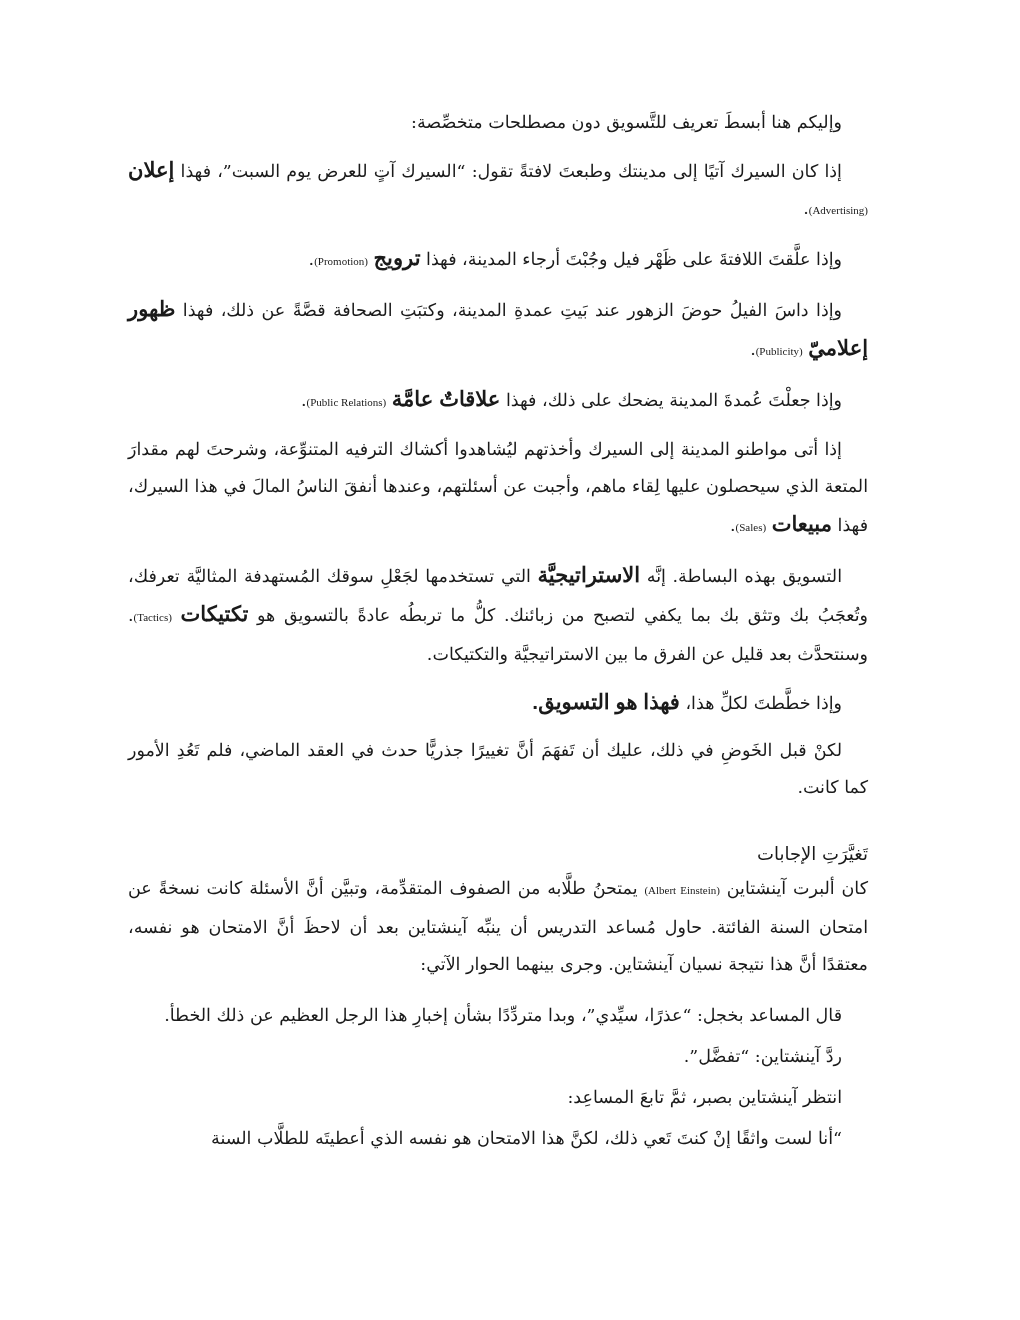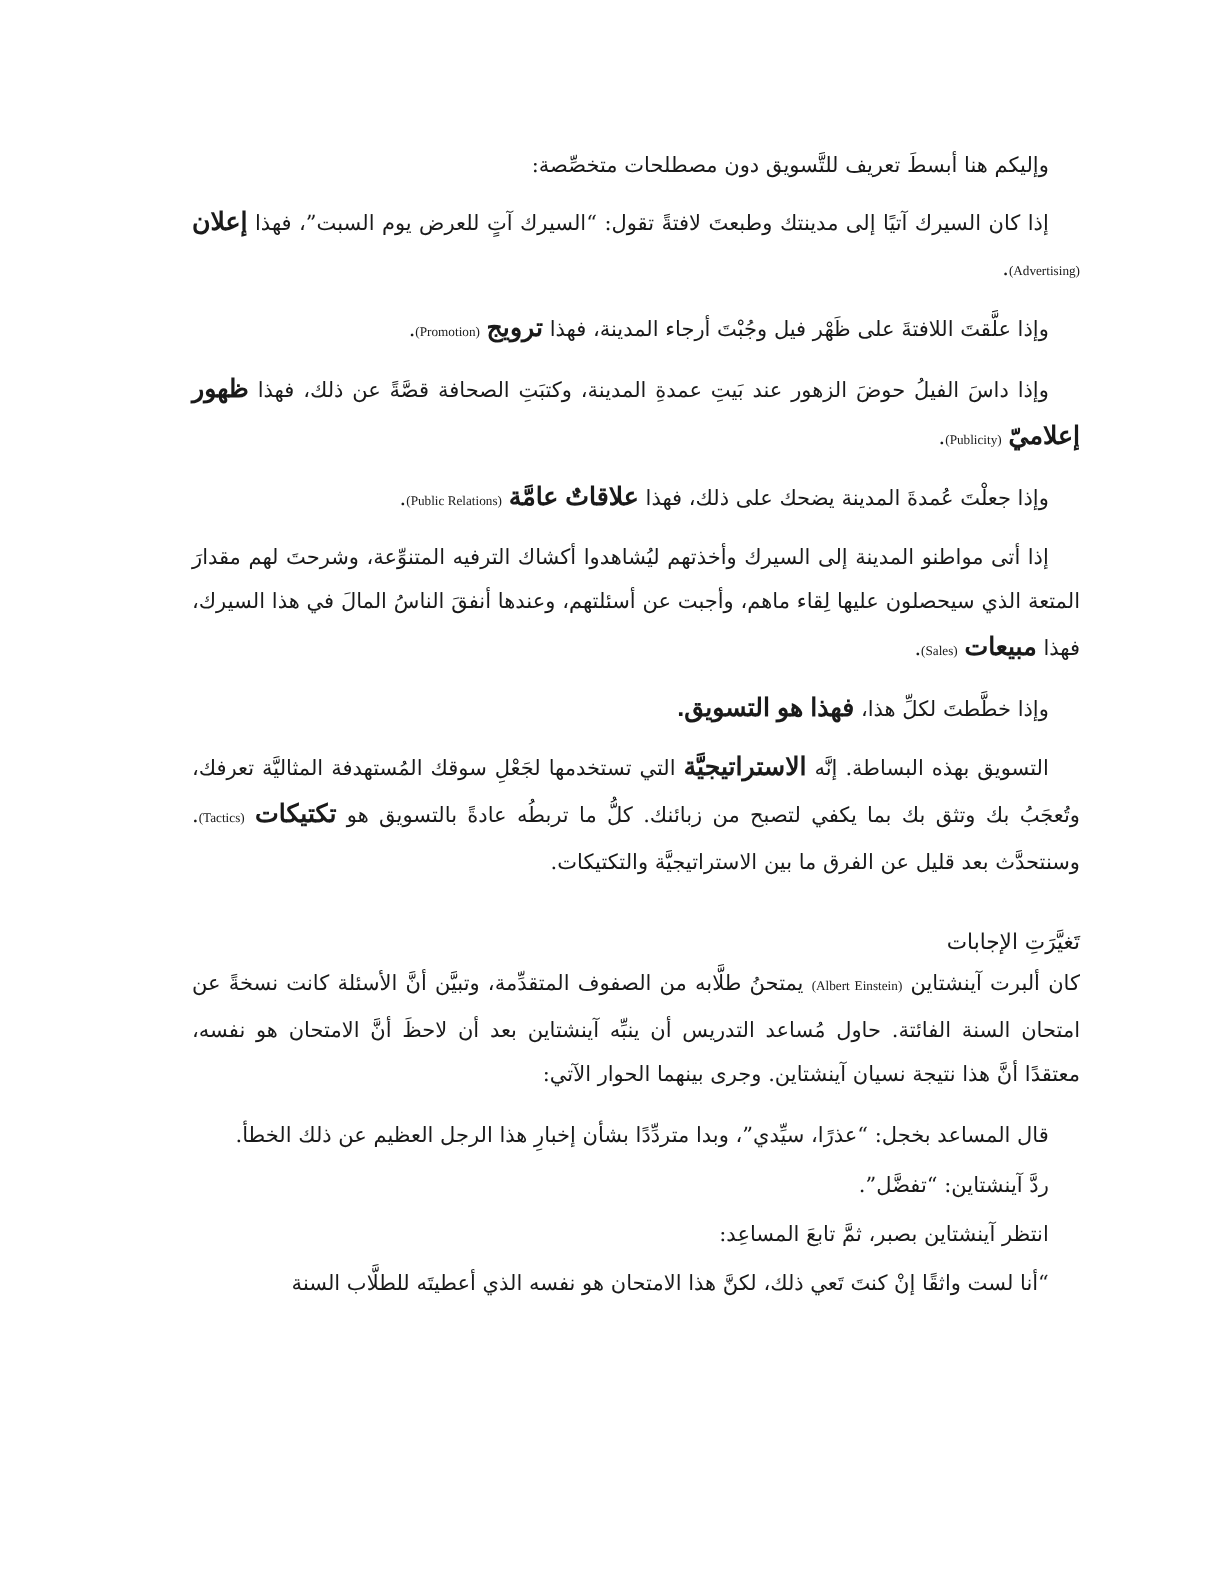--- a/index.html
+++ b/index.html
@@ -11,27 +11,26 @@
       width: 1020px;
       height: 1320px;
       position: relative;
       overflow: hidden;
       font-family: "DejaVu Serif", "Liberation Serif", serif;
       color: #1a1a1a;
     }
     .page {
       position: absolute;
       left: 128px;
-      top: 120px;
+      top: 104px;
       width: 740px;
       direction: rtl;
       text-align: justify;
       font-size: 17.5px;
       line-height: 37px;
-      margin-left: 32px;
     }
     .p {
       margin: 0 0 10px 0;
     }
     .indent {
       text-indent: 26px;
     }
     .noindent {
       text-indent: 0;
     }
@@ -95,32 +94,35 @@
     <span class="latin">(Public Relations)</span><span>.</span>
   </p>
 
   <p class="p indent">
     <span>إذا أتى مواطنو المدينة إلى السيرك وأخذتهم ليُشاهدوا أكشاك الترفيه المتنوِّعة، وشرحتَ لهم مقدارَ المتعة الذي سيحصلون عليها لِقاء ماهم، وأجبت عن أسئلتهم، وعندها أنفقَ الناسُ المالَ في هذا السيرك، فهذا</span>
     <span class="bold">مبيعات</span>
     <span class="latin">(Sales)</span><span>.</span>
   </p>
 
   <p class="p indent">
-    <span>وإذا خطَّطتَ لكلِّ هذا،</span>
-    <span class="bold">فهذا هو التسويق.</span>
-  </p>
-
-  <p class="p indent">
     <span>التسويق بهذه البساطة. إنَّه</span>
     <span class="bold">الاستراتيجيَّة</span>
     <span>التي تستخدمها لجَعْلِ سوقك المُستهدفة المثاليَّة تعرفك، وتُعجَبُ بك وتثق بك بما يكفي لتصبح من زبائنك. كلُّ ما تربطُه عادةً بالتسويق هو</span>
     <span class="bold">تكتيكات</span>
     <span class="latin">(Tactics)</span><span>. وسنتحدَّث بعد قليل عن الفرق ما بين الاستراتيجيَّة والتكتيكات.</span>
   </p>
 
+  <p class="p indent">
+    <span>وإذا خطَّطتَ لكلِّ هذا،</span>
+    <span class="bold">فهذا هو التسويق.</span>
+  </p>
+
+  <p class="p indent">
+    <span>لكنْ قبل الخَوضِ في ذلك، عليك أن تَفهَمَ أنَّ تغييرًا جذريًّا حدث في العقد الماضي، فلم تَعُدِ الأمور كما كانت.</span>
+  </p>
 
   <h2 class="heading">تَغيَّرَتِ الإجابات</h2>
 
   <p class="p noindent">
     <span>كان ألبرت آينشتاين</span>
     <span class="latin">(Albert Einstein)</span>
     <span>يمتحنُ طلَّابه من الصفوف المتقدِّمة، وتبيَّن أنَّ الأسئلة كانت نسخةً عن امتحان السنة الفائتة. حاول مُساعد التدريس أن ينبِّه آينشتاين بعد أن لاحظَ أنَّ الامتحان هو نفسه، معتقدًا أنَّ هذا نتيجة نسيان آينشتاين. وجرى بينهما الحوار الآتي:</span>
   </p>
 
   <p class="dialog dialog-first">قال المساعد بخجل: “عذرًا، سيِّدي”، وبدا متردِّدًا بشأن إخبارِ هذا الرجل العظيم عن ذلك الخطأ.</p>

